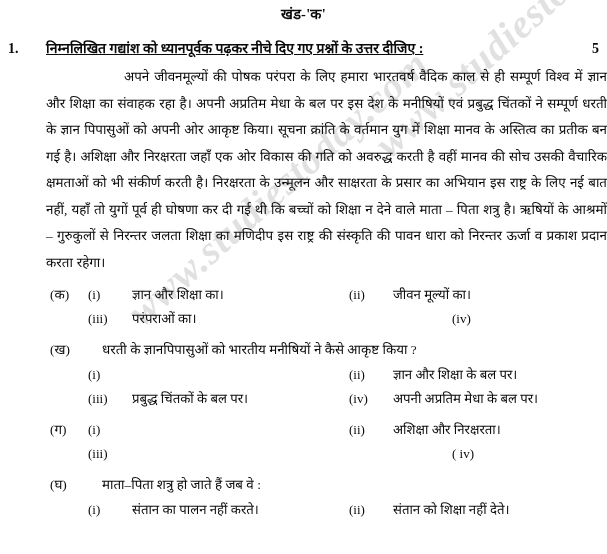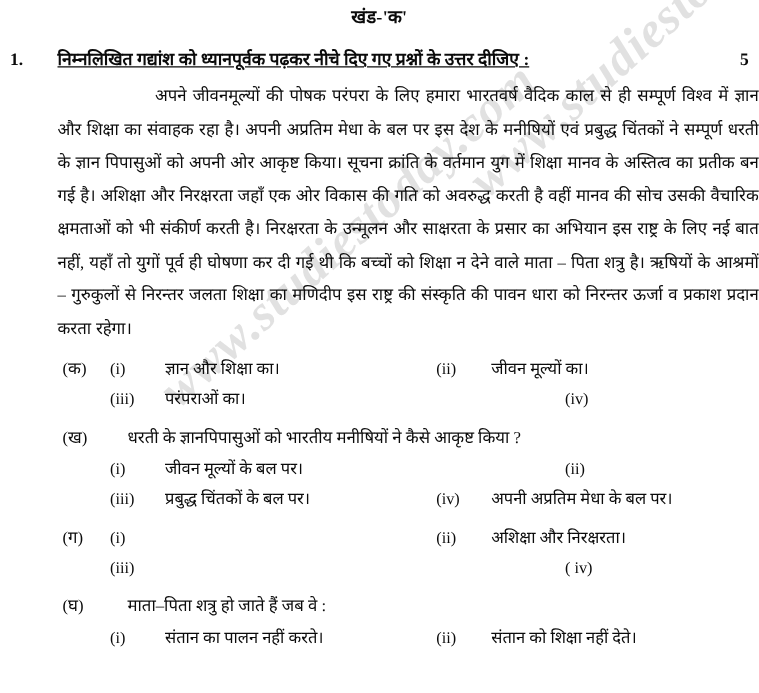--- a/index.html
+++ b/index.html
@@ -189,24 +189,24 @@
             </div>
           </div>
         </div>
       </div>
       <div class="subq-block">
         <div class="subq-head"><span class="subq-label">(ख)</span><span>धरती के ज्ञानपिपासुओं को भारतीय मनीषियों ने कैसे आकृष्ट किया ?</span></div>
         <div class="opts">
           <div class="opt-row">
             <div class="opt opt-a">
               <span class="opt-roman">(i)</span>
-              <span class="opt-text">जीवन मूल्यों के बल पर।</span>
-            </div>
-            <div class="opt opt-b">
-              <span class="opt-roman">(ii)</span>
+            </div>
+            <div class="opt opt-b">
+              <span class="opt-roman">(ii)</span>
+              <span class="opt-text">ज्ञान और शिक्षा के बल पर।</span>
             </div>
           </div>
           <div class="opt-row">
             <div class="opt opt-a">
               <span class="opt-roman">(iii)</span>
               <span class="opt-text">प्रबुद्ध चिंतकों के बल पर।</span>
             </div>
             <div class="opt opt-b">
               <span class="opt-roman">(iv)</span>
               <span class="opt-text">अपनी अप्रतिम मेधा के बल पर।</span>

